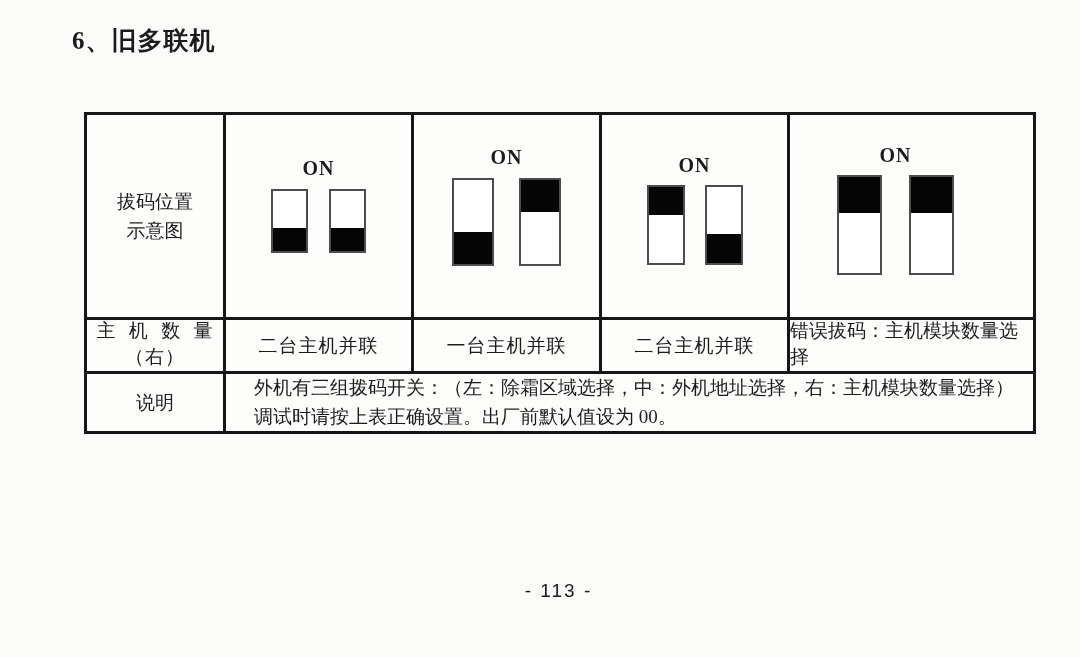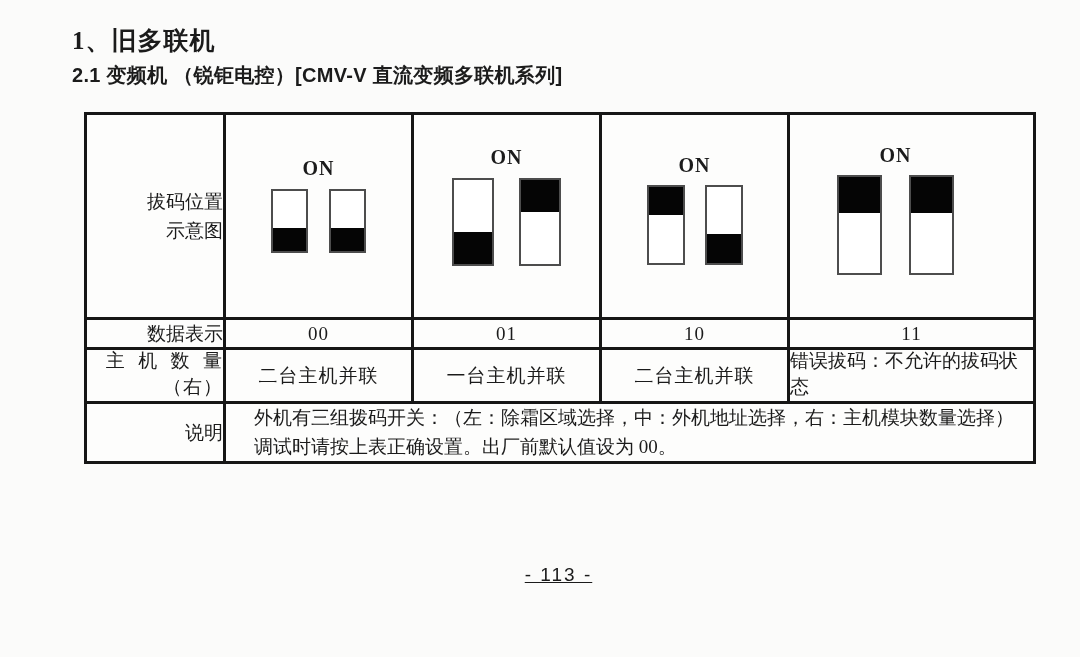--- a/index.html
+++ b/index.html
@@ -30,21 +30,21 @@
     position:absolute; left:84px; top:112px;
     width:949px; border-collapse:collapse; table-layout:fixed;
   }
   table.dip td, table.dip th {
     border:3px solid #161616;
     padding:0;
     font-size:19px; font-weight:normal;
     vertical-align:middle;
     background:#fdfdfc;
   }
-  th.row-label { text-align:right; padding:2px 6px 2px 11px;margin-left:35px; }
+  th.row-label { text-align:center; padding:2px 6px 2px 11px;margin-left:35px; }
   .lbl-line { line-height:1.55; }
   .host-lbl .lbl-line { line-height:1.35; letter-spacing:1px; }
   td.center { text-align:center; letter-spacing:1px; }
   td.host-err { text-align:left; padding:2px 8px 2px 10px; line-height:1.35; letter-spacing:0; }
   td.note-cell { text-align:left; padding:5px 10px 6px 12px; }
   .note-line { line-height:1.5;padding-left:28px; }
 
   tr.r1 { height:186px; }
   tr.r2 { height:30px; }
   tr.r3 { height:27px; }
@@ -86,34 +86,33 @@
   .d2 .dip-switch { width:38px; height:80px; }
   .d2 .pair { gap:20px; margin-top:8px; }
   .d2 { padding-bottom:14px; }
 
   .d3 .dip-switch { width:45px; height:100px; }
   .d3 .pair { gap:27px; margin-top:8px; }
   .d3 { padding-bottom:14px; transform:translateX(-16px); }
 
   
   .page-number {
-    position:absolute; left:84px; top:564px; width:949px;
+    position:absolute; left:84px; top:580px; width:949px;
     text-align:center;
     font-family:"Liberation Sans","DejaVu Sans",sans-serif;
-    font-size:19px; letter-spacing:2px;text-decoration:underline;
+    font-size:19px; letter-spacing:2px;
   }
 </style>
 </head>
 <body>
 
 <div class="page">
 
   <div class="titles">
-    <div class="doc-title">1、旧多联机</div>
-    <div class="doc-subtitle">2.1 变频机 （锐钜电控）[CMV-V 直流变频多联机系列]</div>
+    <div class="doc-title">6、旧多联机</div>
   </div>
 
   <table class="dip">
     <colgroup>
       <col style="width:139px">
         <col style="width:188px">
         <col style="width:188px">
         <col style="width:188px">
         <col style="width:246px">
     </colgroup>
@@ -155,38 +154,31 @@
         <div class="diag d3">
           <div class="on-label">ON</div>
           <div class="pair">
             <div class="dip-switch" data-state="on"></div>
             <div class="dip-switch" data-state="on"></div>
           </div>
         </div>
       </td>
     </tr>
 
-    <tr class="r2">
-      <th class="row-label">数据表示</th>
-      <td class="center">00</td>
-      <td class="center">01</td>
-      <td class="center">10</td>
-      <td class="center">11</td>
-    </tr>
 
 
     <tr class="r4">
       <th class="row-label host-lbl">
         <div class="lbl-line">主 机 数 量</div>
         <div class="lbl-line">（右）</div>
       </th>
       <td class="center">二台主机并联</td>
       <td class="center">一台主机并联</td>
       <td class="center">二台主机并联</td>
-      <td class="host-err">错误拔码：不允许的拔码状态</td>
+      <td class="host-err">错误拔码：主机模块数量选择</td>
     </tr>
 
     <tr class="r5">
       <th class="row-label">说明</th>
       <td class="note-cell" colspan="4">
         <div class="note-line">外机有三组拨码开关：（左：除霜区域选择，中：外机地址选择，右：主机模块数量选择）</div>
         <div class="note-line">调试时请按上表正确设置。出厂前默认值设为 00。</div>
       </td>
     </tr>
   </tbody>

